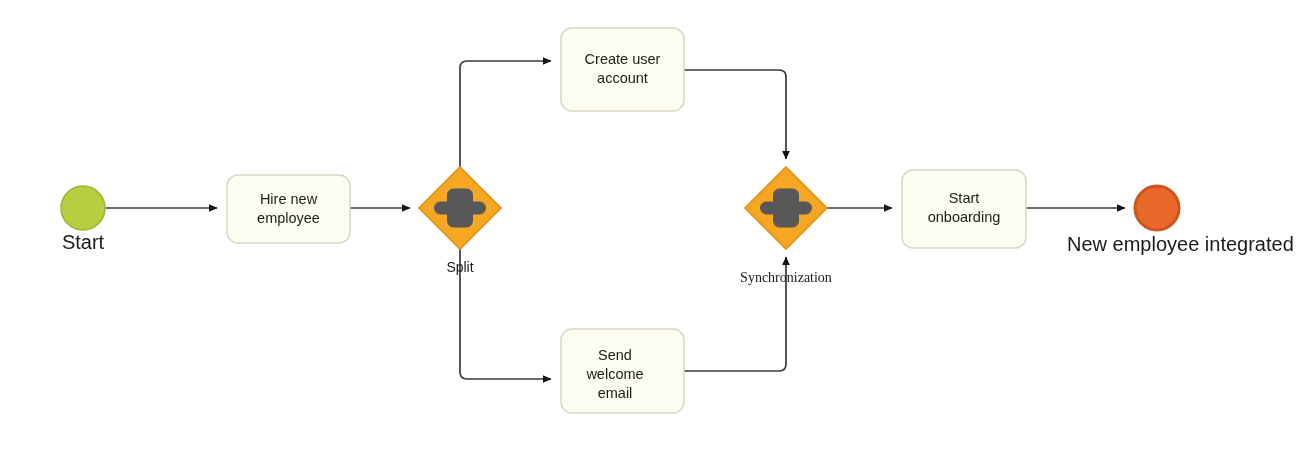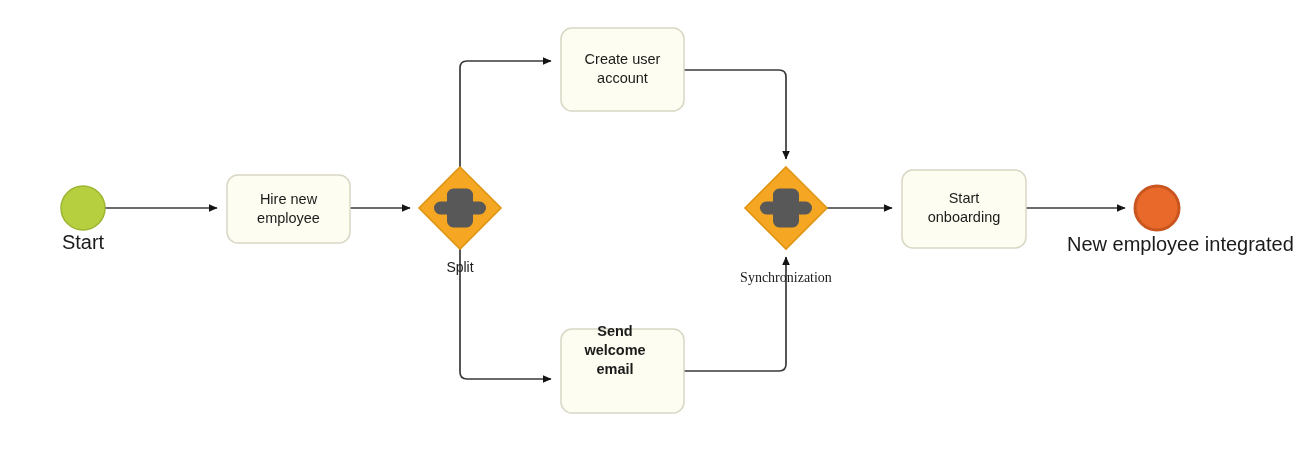--- a/index.html
+++ b/index.html
@@ -114,21 +114,21 @@
   <div class="event-caption" style="left:33px; top:233px; width:100px;">Start</div>
 
   <div class="node-label" style="left:227px; top:190px; width:123px;">Hire new
 employee</div>
 
   <div class="gateway-caption" style="left:410px; top:258px; width:100px; text-align:center;">Split</div>
 
   <div class="node-label" style="left:561px; top:50px; width:123px;">Create user
 account</div>
 
-  <div class="node-label" style="left:561px; top:322px; width:108px;font-weight:bold;">Send
+  <div class="node-label" style="left:561px; top:346px; width:108px;">Send
 welcome
 email</div>
 
   <div class="gateway-caption" style="left:686px; top:269px; width:200px; text-align:center;font-family:Liberation Serif, serif;">Synchronization</div>
 
   <div class="node-label" style="left:902px; top:189px; width:124px;">Start
 onboarding</div>
 
   <div class="event-caption" style="left:1067px; top:235px; width:180px;">New employee integrated</div>
 

